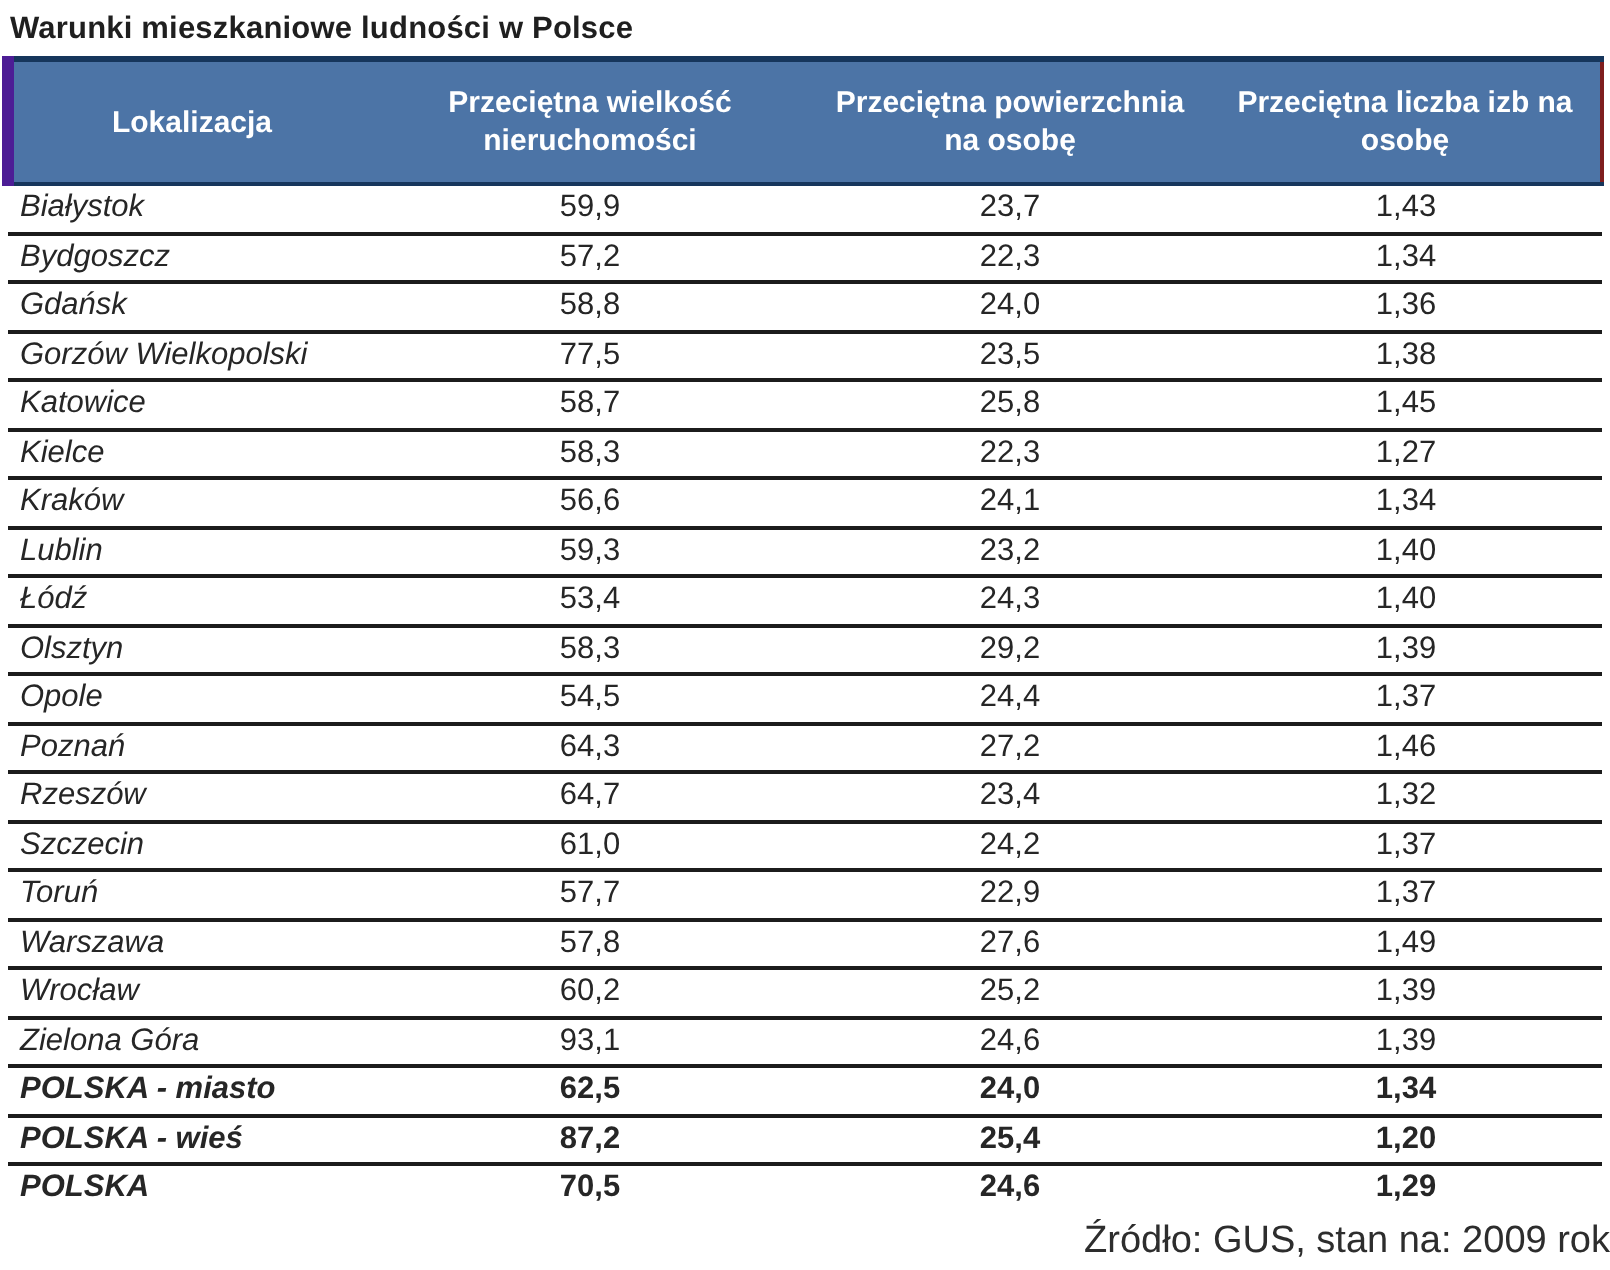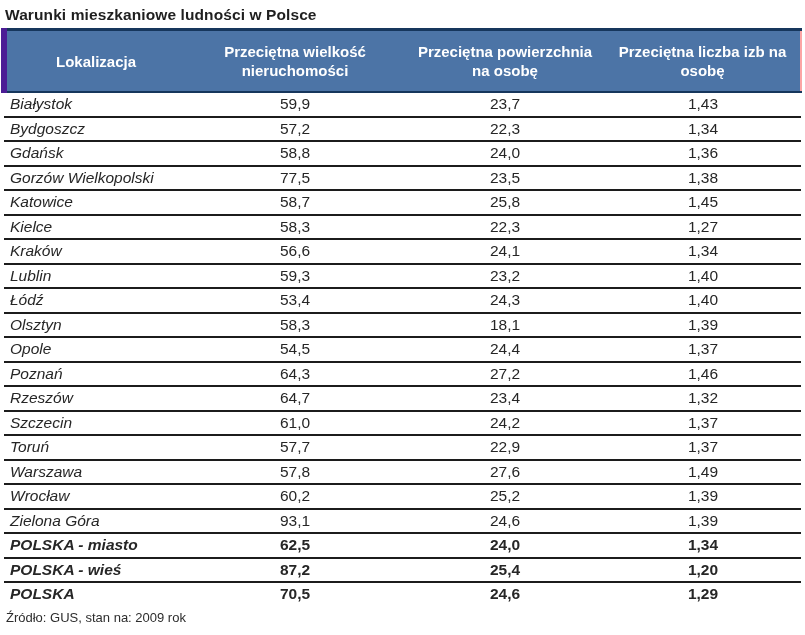--- a/index.html
+++ b/index.html
@@ -43,21 +43,21 @@
     font-size: 15px;
     line-height: 19px;
     text-align: center;
     vertical-align: middle;
     height: 56px;
     padding: 2px 6px;
     border-top: 3px solid #16365C;
     border-bottom: 2px solid #16365C;
   }
   thead th:first-child { border-left: 6px solid #4c1d95; }
-  thead th:last-child  { border-right: 2px solid #fca5a5; }
+  thead th:last-child  { border-right: 2px solid #7f1d1d; }
 
   tbody td {
     font-size: 15.5px;
     color: #262626;
     height: 22.5px;
     padding: 0 4px;
     border-bottom: 2px solid #1c1c1c;
     vertical-align: middle;
     white-space: nowrap;
     overflow: hidden;
@@ -70,23 +70,24 @@
   tbody td.num {
     text-align: center;
   }
   tbody tr.summary td {
     font-weight: bold;
   }
   tbody tr:last-child td {
     border-bottom: none;
   }
   .source {
-    font-size: 13px;
+    font-size: 19px;
     color: #2d2d2d;
     padding: 4px 0 0 6px;
+    text-align: right;
   }
 </style>
 </head>
 <body>
 
 <div class="page">
 
   <div class="title">Warunki mieszkaniowe ludności w Polsce</div>
 
   <table class="stats">
@@ -156,21 +157,21 @@
         </tr>
         <tr>
           <td class="name">Łódź</td>
           <td class="num">53,4</td>
           <td class="num">24,3</td>
           <td class="num">1,40</td>
         </tr>
         <tr>
           <td class="name">Olsztyn</td>
           <td class="num">58,3</td>
-          <td class="num">18,1</td>
+          <td class="num">29,2</td>
           <td class="num">1,39</td>
         </tr>
         <tr>
           <td class="name">Opole</td>
           <td class="num">54,5</td>
           <td class="num">24,4</td>
           <td class="num">1,37</td>
         </tr>
         <tr>
           <td class="name">Poznań</td>

